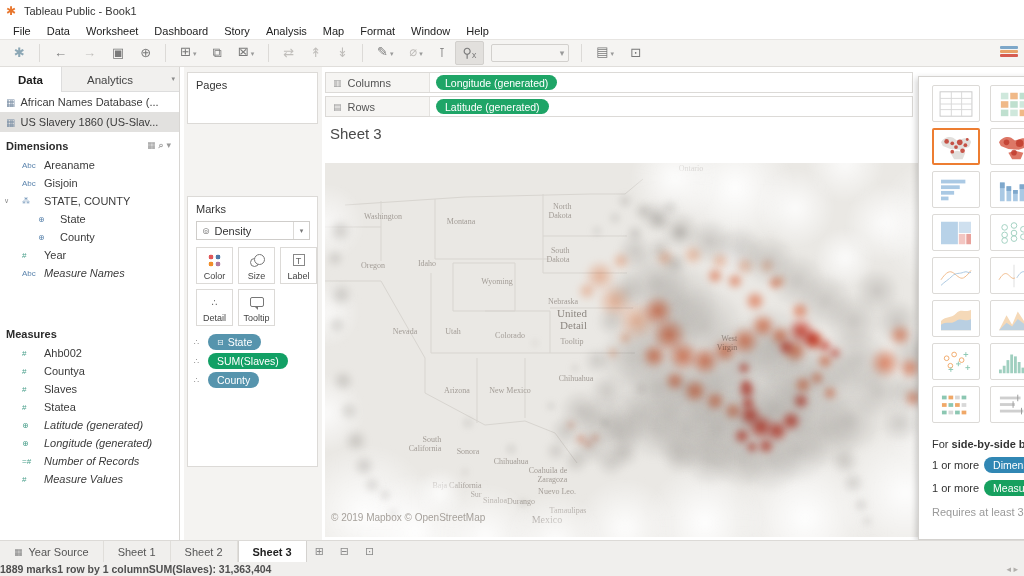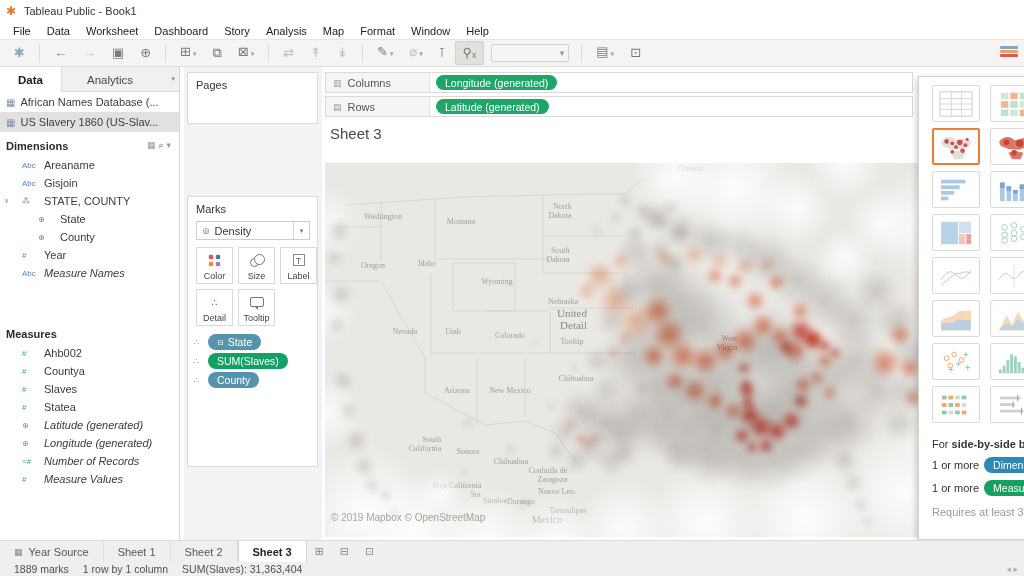--- a/index.html
+++ b/index.html
@@ -92,21 +92,21 @@
   #showme-text .rowt{margin:7px 0;display:flex;align-items:center;white-space:nowrap;}
   #showme-text .note{color:#9a9a9a;margin-top:10px;white-space:nowrap;}
   #showme-text .pill{display:inline-flex;margin-left:5px;height:16px;}
   
   #tabs-bar{left:0;top:540px;width:1024px;height:22px;background:#f0efed;border-top:1px solid #dcdad7;display:flex;align-items:stretch;}
   .sheet-tab{display:flex;align-items:center;font-size:11px;color:#555;padding:0 14px;border-right:1px solid #e0deda;white-space:nowrap;}
   .sheet-tab .tic{color:#8a8a8a;font-size:9px;margin-right:6px;}
   .sheet-tab.active{background:#fff;color:#222;font-weight:bold;border-right:1px solid #d4d2cf;border-left:1px solid #d4d2cf;}
   .tab-new{display:flex;align-items:center;color:#8a8a8a;font-size:11px;padding:0 8px;}
   #status-bar{left:0;top:562px;width:1024px;height:14px;background:#f0efed;font-size:10.5px;color:#4f4f4f;display:flex;align-items:center;}
-  #status-bar span{margin-left:14px;white-space:nowrap;}
+  #status-bar span{white-space:nowrap;font-weight:bold;}
   #status-bar .right{position:absolute;right:6px;color:#b0aeab;font-size:9px;}
 </style>
 </head>
 <body>
 
 <div id="titlebar" class="abs">
   <span class="appicon">✱</span>
   <span class="title">Tableau Public - Book1</span>
 </div>
 

